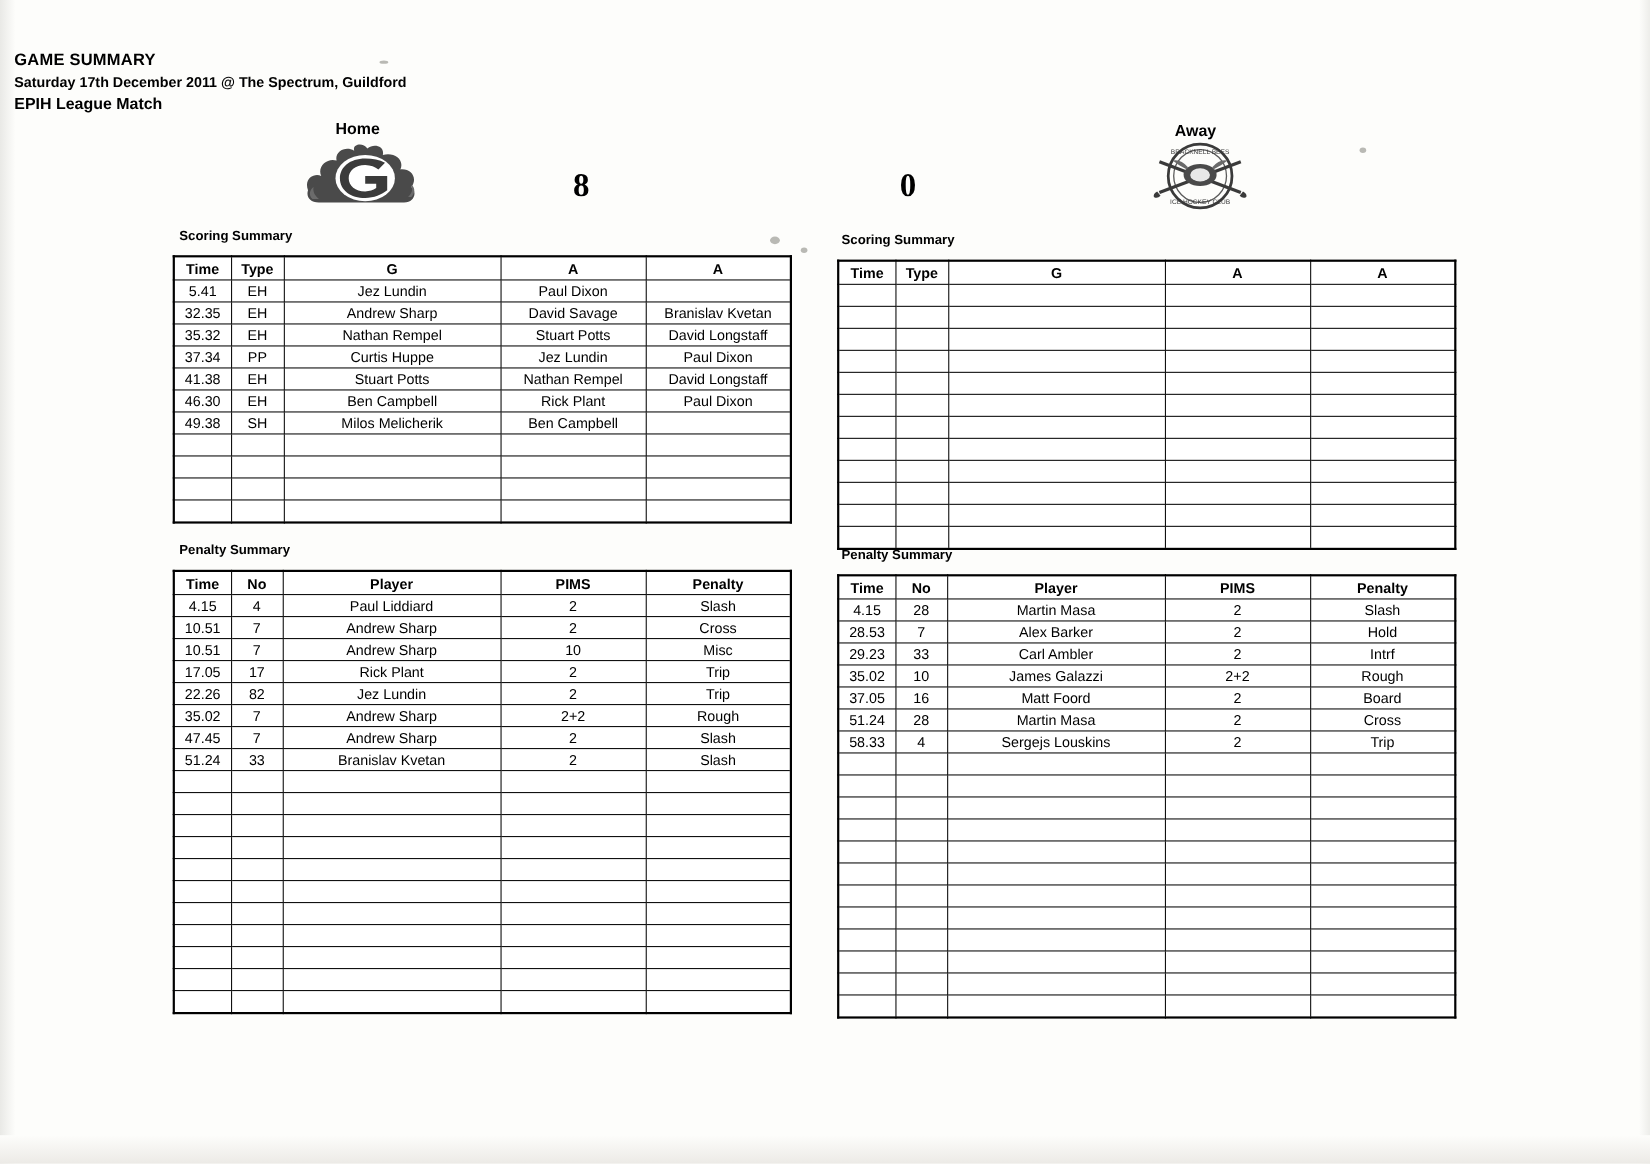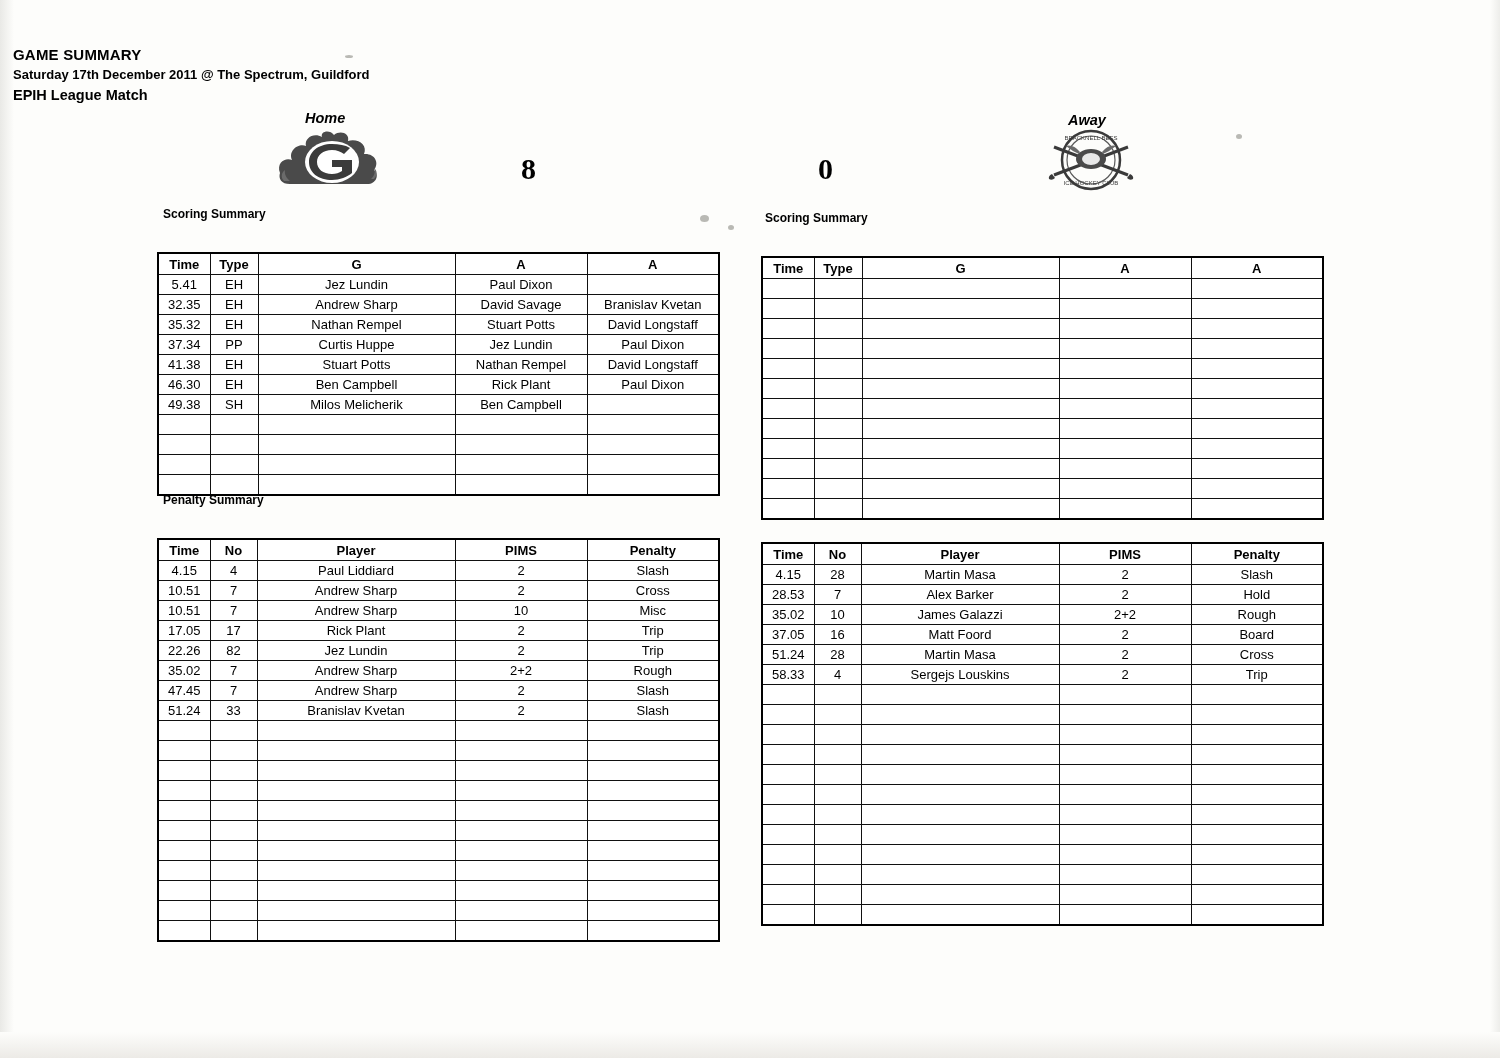--- a/index.html
+++ b/index.html
@@ -63,21 +63,20 @@
     font-weight: bold;
   }
   .header .league {
     font-size: 14.5px;
     font-weight: bold;
   }
   .side-label {
     position: absolute;
     font-size: 14.5px;
     font-weight: bold;
-    font-style: italic;
   }
   .home-label { left: 305px; top: 110px; }
   .away-label { left: 1068px; top: 112px; }
 
   .score {
     position: absolute;
     font-size: 30px;
     font-weight: bold;
     font-family: "Liberation Serif", serif;
   }
@@ -111,21 +110,20 @@
     font-size: 12px;
     font-weight: bold;
   }
 
   
   table.grid {
     position: absolute;
     border-collapse: collapse;
     table-layout: fixed;
     background: #fff;
-    margin-top: 20px;
   }
   table.grid th,
   table.grid td {
     border: 1px solid #111;
     height: 19px;
     padding: 0 2px;
     font-size: 13px;
     text-align: center;
     vertical-align: middle;
     font-family: "Liberation Sans", sans-serif;
@@ -622,20 +620,27 @@
           <td>Slash</td>
         </tr>
         <tr>
           <td>28.53</td>
           <td>7</td>
           <td>Alex Barker</td>
           <td>2</td>
           <td>Hold</td>
         </tr>
         <tr>
+          <td>29.23</td>
+          <td>33</td>
+          <td>Carl Ambler</td>
+          <td>2</td>
+          <td>Intrf</td>
+        </tr>
+        <tr>
           <td>35.02</td>
           <td>10</td>
           <td>James Galazzi</td>
           <td>2+2</td>
           <td>Rough</td>
         </tr>
         <tr>
           <td>37.05</td>
           <td>16</td>
           <td>Matt Foord</td>

